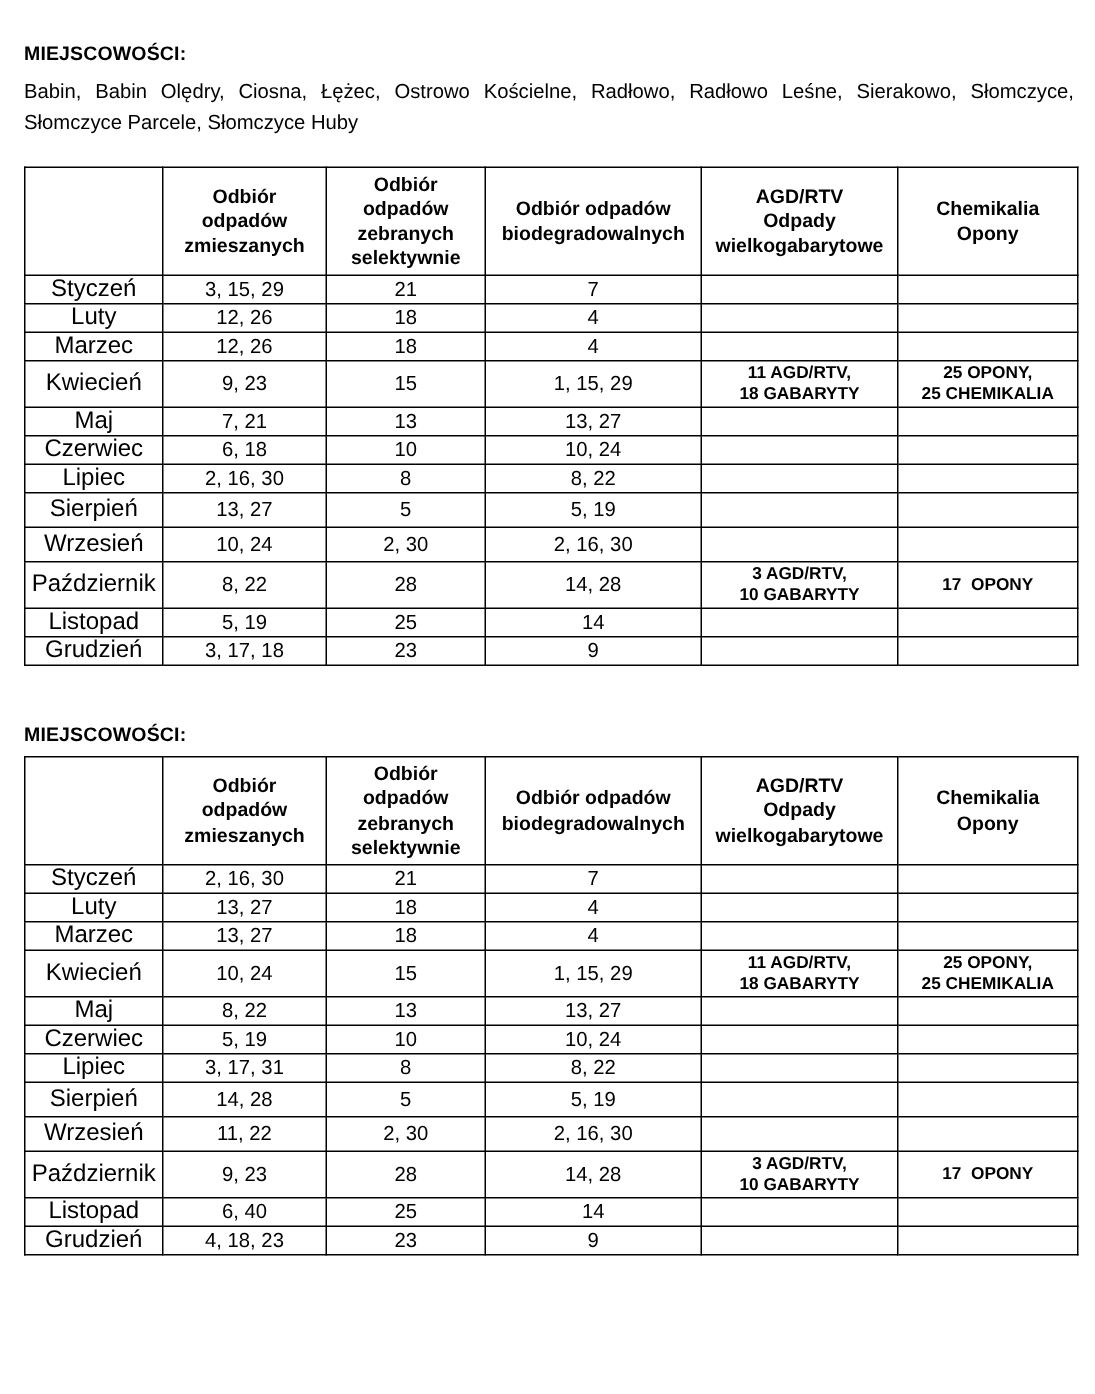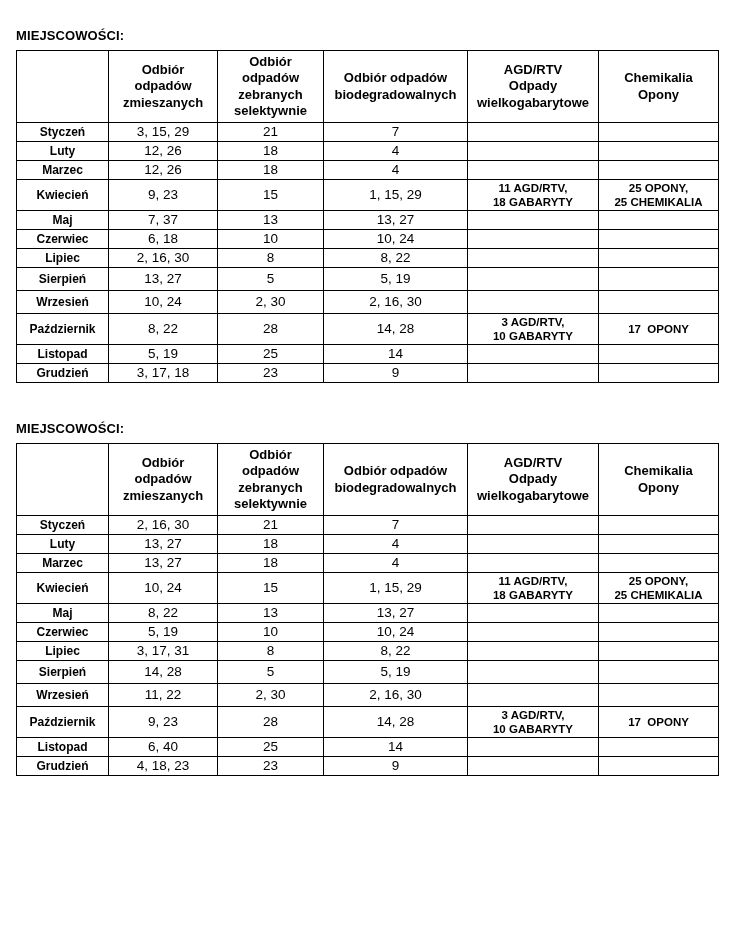--- a/index.html
+++ b/index.html
@@ -49,37 +49,172 @@
     white-space: pre-line;
     height: 72px;
   }
   table.schedule td {
     font-size: 13.5px;
     line-height: 16px;
     height: 18px;
     white-space: pre-wrap;
   }
   table.schedule td.month {
-    font-weight: bold;
-    font-size: 12px;
+    font-weight: normal;
+    font-size: 16px;
   }
   table.schedule td.small {
     font-size: 11.5px;
     line-height: 14px;
     font-weight: bold;
   }
   
   table.schedule tbody tr:nth-child(8) td,
   table.schedule tbody tr:nth-child(9) td { height: 23px; }
   .section + .section { margin-top: 38px; }
 </style>
 </head>
 <body>
 
 <div class="page">
+
+  <div class="section">
+    <h2 class="section-heading">MIEJSCOWOŚCI:</h2>
+    <p class="towns-list">Babin, Babin Olędry, Ciosna, Łężec, Ostrowo Kościelne, Radłowo, Radłowo Leśne, Sierakowo, Słomczyce, Słomczyce Parcele, Słomczyce Huby</p>
+    <table class="schedule">
+      <colgroup>
+        <col style="width:92px">
+          <col style="width:109px">
+          <col style="width:106px">
+        <col style="width:144px">
+          <col style="width:131px">
+          <col style="width:120px">
+      </colgroup>
+      <thead>
+        <tr>
+          <th></th>
+          <th>Odbiór
+odpadów
+zmieszanych</th>
+          <th>Odbiór
+odpadów
+zebranych
+selektywnie</th>
+          <th>Odbiór odpadów
+biodegradowalnych</th>
+          <th>AGD/RTV
+Odpady
+wielkogabarytowe</th>
+          <th>Chemikalia
+Opony</th>
+        </tr>
+      </thead>
+      <tbody>
+          <tr>
+            <td class="month">Styczeń</td>
+            <td>3, 15, 29</td>
+            <td>21</td>
+            <td>7</td>
+            <td class="small"></td>
+            <td class="small"></td>
+          </tr>
+          <tr>
+            <td class="month">Luty</td>
+            <td>12, 26</td>
+            <td>18</td>
+            <td>4</td>
+            <td class="small"></td>
+            <td class="small"></td>
+          </tr>
+          <tr>
+            <td class="month">Marzec</td>
+            <td>12, 26</td>
+            <td>18</td>
+            <td>4</td>
+            <td class="small"></td>
+            <td class="small"></td>
+          </tr>
+          <tr>
+            <td class="month">Kwiecień</td>
+            <td>9, 23</td>
+            <td>15</td>
+            <td>1, 15, 29</td>
+            <td class="small">11 AGD/RTV,
+18 GABARYTY</td>
+            <td class="small">25 OPONY,
+25 CHEMIKALIA</td>
+          </tr>
+          <tr>
+            <td class="month">Maj</td>
+            <td>7, 21</td>
+            <td>13</td>
+            <td>13, 27</td>
+            <td class="small"></td>
+            <td class="small"></td>
+          </tr>
+          <tr>
+            <td class="month">Czerwiec</td>
+            <td>6, 18</td>
+            <td>10</td>
+            <td>10, 24</td>
+            <td class="small"></td>
+            <td class="small"></td>
+          </tr>
+          <tr>
+            <td class="month">Lipiec</td>
+            <td>2, 16, 30</td>
+            <td>8</td>
+            <td>8, 22</td>
+            <td class="small"></td>
+            <td class="small"></td>
+          </tr>
+          <tr>
+            <td class="month">Sierpień</td>
+            <td>13, 27</td>
+            <td>5</td>
+            <td>5, 19</td>
+            <td class="small"></td>
+            <td class="small"></td>
+          </tr>
+          <tr>
+            <td class="month">Wrzesień</td>
+            <td>10, 24</td>
+            <td>2, 30</td>
+            <td>2, 16, 30</td>
+            <td class="small"></td>
+            <td class="small"></td>
+          </tr>
+          <tr>
+            <td class="month">Październik</td>
+            <td>8, 22</td>
+            <td>28</td>
+            <td>14, 28</td>
+            <td class="small">3 AGD/RTV,
+10 GABARYTY</td>
+            <td class="small">17  OPONY</td>
+          </tr>
+          <tr>
+            <td class="month">Listopad</td>
+            <td>5, 19</td>
+            <td>25</td>
+            <td>14</td>
+            <td class="small"></td>
+            <td class="small"></td>
+          </tr>
+          <tr>
+            <td class="month">Grudzień</td>
+            <td>3, 17, 18</td>
+            <td>23</td>
+            <td>9</td>
+            <td class="small"></td>
+            <td class="small"></td>
+          </tr>
+        </tbody>
+    </table>
+  </div>
 
   <div class="section">
     <h2 class="section-heading">MIEJSCOWOŚCI:</h2>
     <table class="schedule">
       <colgroup>
         <col style="width:92px">
           <col style="width:109px">
           <col style="width:106px">
         <col style="width:144px">
           <col style="width:131px">
@@ -100,154 +235,20 @@
           <th>AGD/RTV
 Odpady
 wielkogabarytowe</th>
           <th>Chemikalia
 Opony</th>
         </tr>
       </thead>
       <tbody>
           <tr>
             <td class="month">Styczeń</td>
-            <td>3, 15, 29</td>
-            <td>21</td>
-            <td>7</td>
-            <td class="small"></td>
-            <td class="small"></td>
-          </tr>
-          <tr>
-            <td class="month">Luty</td>
-            <td>12, 26</td>
-            <td>18</td>
-            <td>4</td>
-            <td class="small"></td>
-            <td class="small"></td>
-          </tr>
-          <tr>
-            <td class="month">Marzec</td>
-            <td>12, 26</td>
-            <td>18</td>
-            <td>4</td>
-            <td class="small"></td>
-            <td class="small"></td>
-          </tr>
-          <tr>
-            <td class="month">Kwiecień</td>
-            <td>9, 23</td>
-            <td>15</td>
-            <td>1, 15, 29</td>
-            <td class="small">11 AGD/RTV,
-18 GABARYTY</td>
-            <td class="small">25 OPONY,
-25 CHEMIKALIA</td>
-          </tr>
-          <tr>
-            <td class="month">Maj</td>
-            <td>7, 37</td>
-            <td>13</td>
-            <td>13, 27</td>
-            <td class="small"></td>
-            <td class="small"></td>
-          </tr>
-          <tr>
-            <td class="month">Czerwiec</td>
-            <td>6, 18</td>
-            <td>10</td>
-            <td>10, 24</td>
-            <td class="small"></td>
-            <td class="small"></td>
-          </tr>
-          <tr>
-            <td class="month">Lipiec</td>
-            <td>2, 16, 30</td>
-            <td>8</td>
-            <td>8, 22</td>
-            <td class="small"></td>
-            <td class="small"></td>
-          </tr>
-          <tr>
-            <td class="month">Sierpień</td>
-            <td>13, 27</td>
-            <td>5</td>
-            <td>5, 19</td>
-            <td class="small"></td>
-            <td class="small"></td>
-          </tr>
-          <tr>
-            <td class="month">Wrzesień</td>
-            <td>10, 24</td>
-            <td>2, 30</td>
-            <td>2, 16, 30</td>
-            <td class="small"></td>
-            <td class="small"></td>
-          </tr>
-          <tr>
-            <td class="month">Październik</td>
-            <td>8, 22</td>
-            <td>28</td>
-            <td>14, 28</td>
-            <td class="small">3 AGD/RTV,
-10 GABARYTY</td>
-            <td class="small">17  OPONY</td>
-          </tr>
-          <tr>
-            <td class="month">Listopad</td>
-            <td>5, 19</td>
-            <td>25</td>
-            <td>14</td>
-            <td class="small"></td>
-            <td class="small"></td>
-          </tr>
-          <tr>
-            <td class="month">Grudzień</td>
-            <td>3, 17, 18</td>
-            <td>23</td>
-            <td>9</td>
-            <td class="small"></td>
-            <td class="small"></td>
-          </tr>
-        </tbody>
-    </table>
-  </div>
-
-  <div class="section">
-    <h2 class="section-heading">MIEJSCOWOŚCI:</h2>
-    <table class="schedule">
-      <colgroup>
-        <col style="width:92px">
-          <col style="width:109px">
-          <col style="width:106px">
-        <col style="width:144px">
-          <col style="width:131px">
-          <col style="width:120px">
-      </colgroup>
-      <thead>
-        <tr>
-          <th></th>
-          <th>Odbiór
-odpadów
-zmieszanych</th>
-          <th>Odbiór
-odpadów
-zebranych
-selektywnie</th>
-          <th>Odbiór odpadów
-biodegradowalnych</th>
-          <th>AGD/RTV
-Odpady
-wielkogabarytowe</th>
-          <th>Chemikalia
-Opony</th>
-        </tr>
-      </thead>
-      <tbody>
-          <tr>
-            <td class="month">Styczeń</td>
             <td>2, 16, 30</td>
             <td>21</td>
             <td>7</td>
             <td class="small"></td>
             <td class="small"></td>
           </tr>
           <tr>
             <td class="month">Luty</td>
             <td>13, 27</td>
             <td>18</td>

